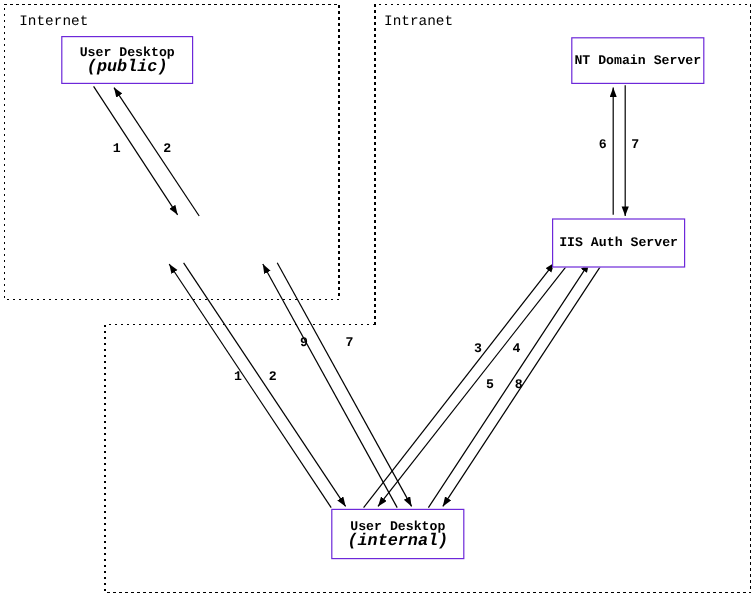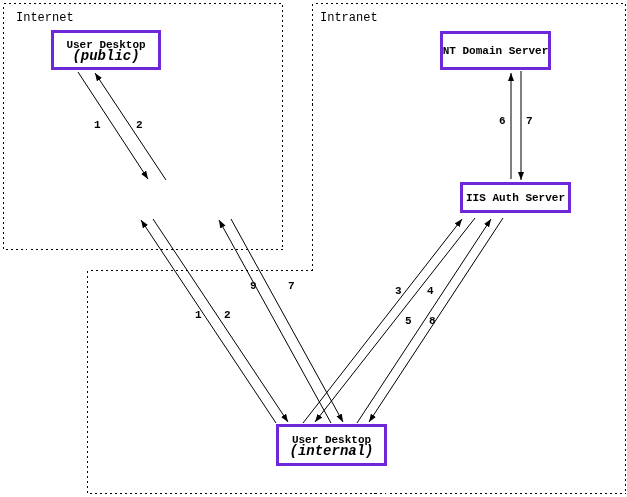--- a/index.html
+++ b/index.html
@@ -6,21 +6,21 @@
   .canvas{
     position:relative;width:627px;height:497px;background:#ffffff;
     font-family:"Liberation Mono","DejaVu Sans Mono",monospace;color:#000;
     overflow:hidden;
   }
   .wires{position:absolute;left:0;top:0;z-index:1;}
   .dash{fill:none;stroke:#000;stroke-width:1;stroke-dasharray:2 3;shape-rendering:crispEdges;}
   .flow{stroke:#000;stroke-width:1;fill:none;}
   .zone-label{position:absolute;z-index:3;font-weight:normal;font-size:12px;white-space:nowrap;}
   .node{
-    position:absolute;z-index:2;box-sizing:border-box;background:#fff;border:3px solid #6d28d9;
+    position:absolute;z-index:2;box-sizing:border-box;background:#fff;border:1px solid #6d28d9;
     display:flex;flex-direction:column;align-items:center;justify-content:center;text-align:center;
   }
   .node-label{font-weight:bold;font-size:11px;line-height:12px;white-space:nowrap;}
   .node-sublabel{font-weight:bold;font-size:14px;line-height:10px;white-space:nowrap;font-style:italic;}
   .flow-label{position:absolute;z-index:3;font-weight:bold;font-size:11px;line-height:11px;white-space:nowrap;}
 </style>
 </head>
 <body>
 
 <div class="canvas">
@@ -54,26 +54,26 @@
   </svg>
 
   <div class="zone-label" style="left:16px;top:11px;">Internet</div>
   <div class="zone-label" style="left:320px;top:11px;">Intranet</div>
 
   <div class="node" style="left:51px;top:30px;width:110px;height:40px;">
     <span class="node-label">User Desktop</span>
     <span class="node-sublabel">(public)</span>
   </div>
 
-  <div class="node" style="left:440px;top:31px;width:111px;height:39px;">
+  <div class="node" style="left:476px;top:31px;width:111px;height:39px;">
     <span class="node-label">NT Domain Server</span>
   </div>
 
 
-  <div class="node" style="left:460px;top:182px;width:111px;height:31px;">
+  <div class="node" style="left:460px;top:182px;width:111px;height:41px;">
     <span class="node-label">IIS Auth Server</span>
   </div>
 
   <div class="node" style="left:276px;top:424px;width:111px;height:42px;">
     <span class="node-label">User Desktop</span>
     <span class="node-sublabel">(internal)</span>
   </div>
 
   <span class="flow-label" style="left:94px;top:120px;">1</span>
   <span class="flow-label" style="left:136px;top:120px;">2</span>

